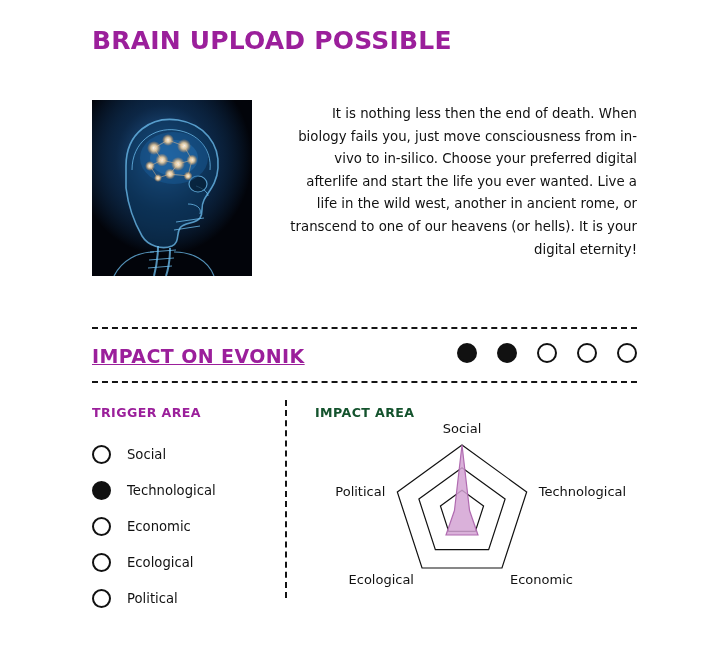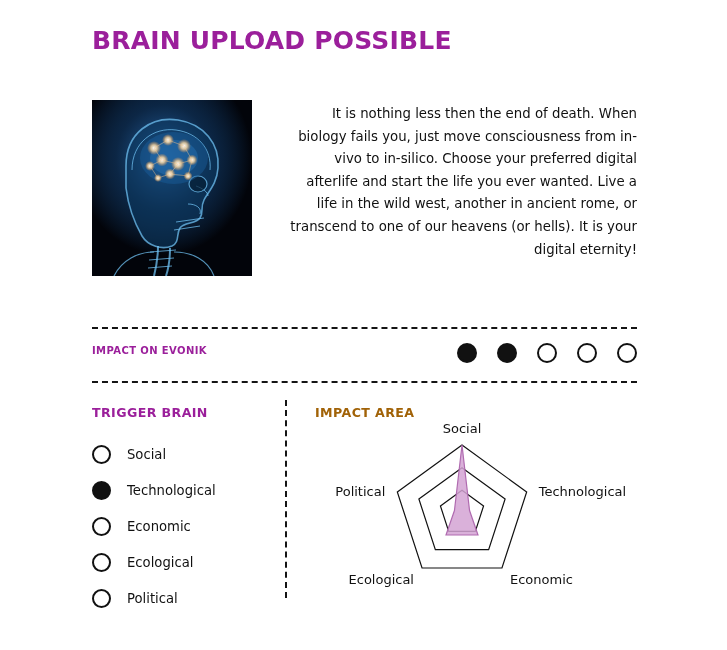--- a/index.html
+++ b/index.html
@@ -63,24 +63,25 @@
     top: 327px;
     width: 545px;
     height: 52px;
     border-top: 2px dashed #141414;
     border-bottom: 2px dashed #141414;
   }
   .band-label {
     position: absolute;
     left: 0px;
     top: 16px;
-    font-size: 10px;
+    font-size: 19px;
     font-weight: bold;
     letter-spacing: 0.4px;
     color: #9b1f9b;
+    text-decoration: underline;
   }
   .band-dots {
     position: absolute;
     right: 0px;
     top: 14px;
     display: flex;
     gap: 20px;
   }
   .dot {
     width: 20px;
@@ -102,21 +103,21 @@
     letter-spacing: 0.4px;
     color: #9b1f9b;
   }
   .impact-title {
     position: absolute;
     left: 315px;
     top: 405px;
     font-size: 12.6px;
     font-weight: bold;
     letter-spacing: 0.4px;
-    color: #a16207;
+    color: #14532d;
   }
 
   .divider {
     position: absolute;
     left: 285px;
     top: 400px;
     width: 0;
     height: 198px;
     border-left: 2px dashed #141414;
   }
@@ -236,21 +237,21 @@
     <div class="band-label">IMPACT ON EVONIK</div>
     <div class="band-dots">
       <span class="dot filled"></span>
       <span class="dot filled"></span>
       <span class="dot"></span>
       <span class="dot"></span>
       <span class="dot"></span>
     </div>
   </div>
 
-  <div class="trigger-title">TRIGGER BRAIN</div>
+  <div class="trigger-title">TRIGGER AREA</div>
   <div class="impact-title">IMPACT AREA</div>
 
   <div class="divider"></div>
 
   <div class="trigger-list">
     <div class="trigger-row">
       <span class="trigger-circle"></span>
       <span class="trigger-label">Social</span>
     </div>
     <div class="trigger-row">

